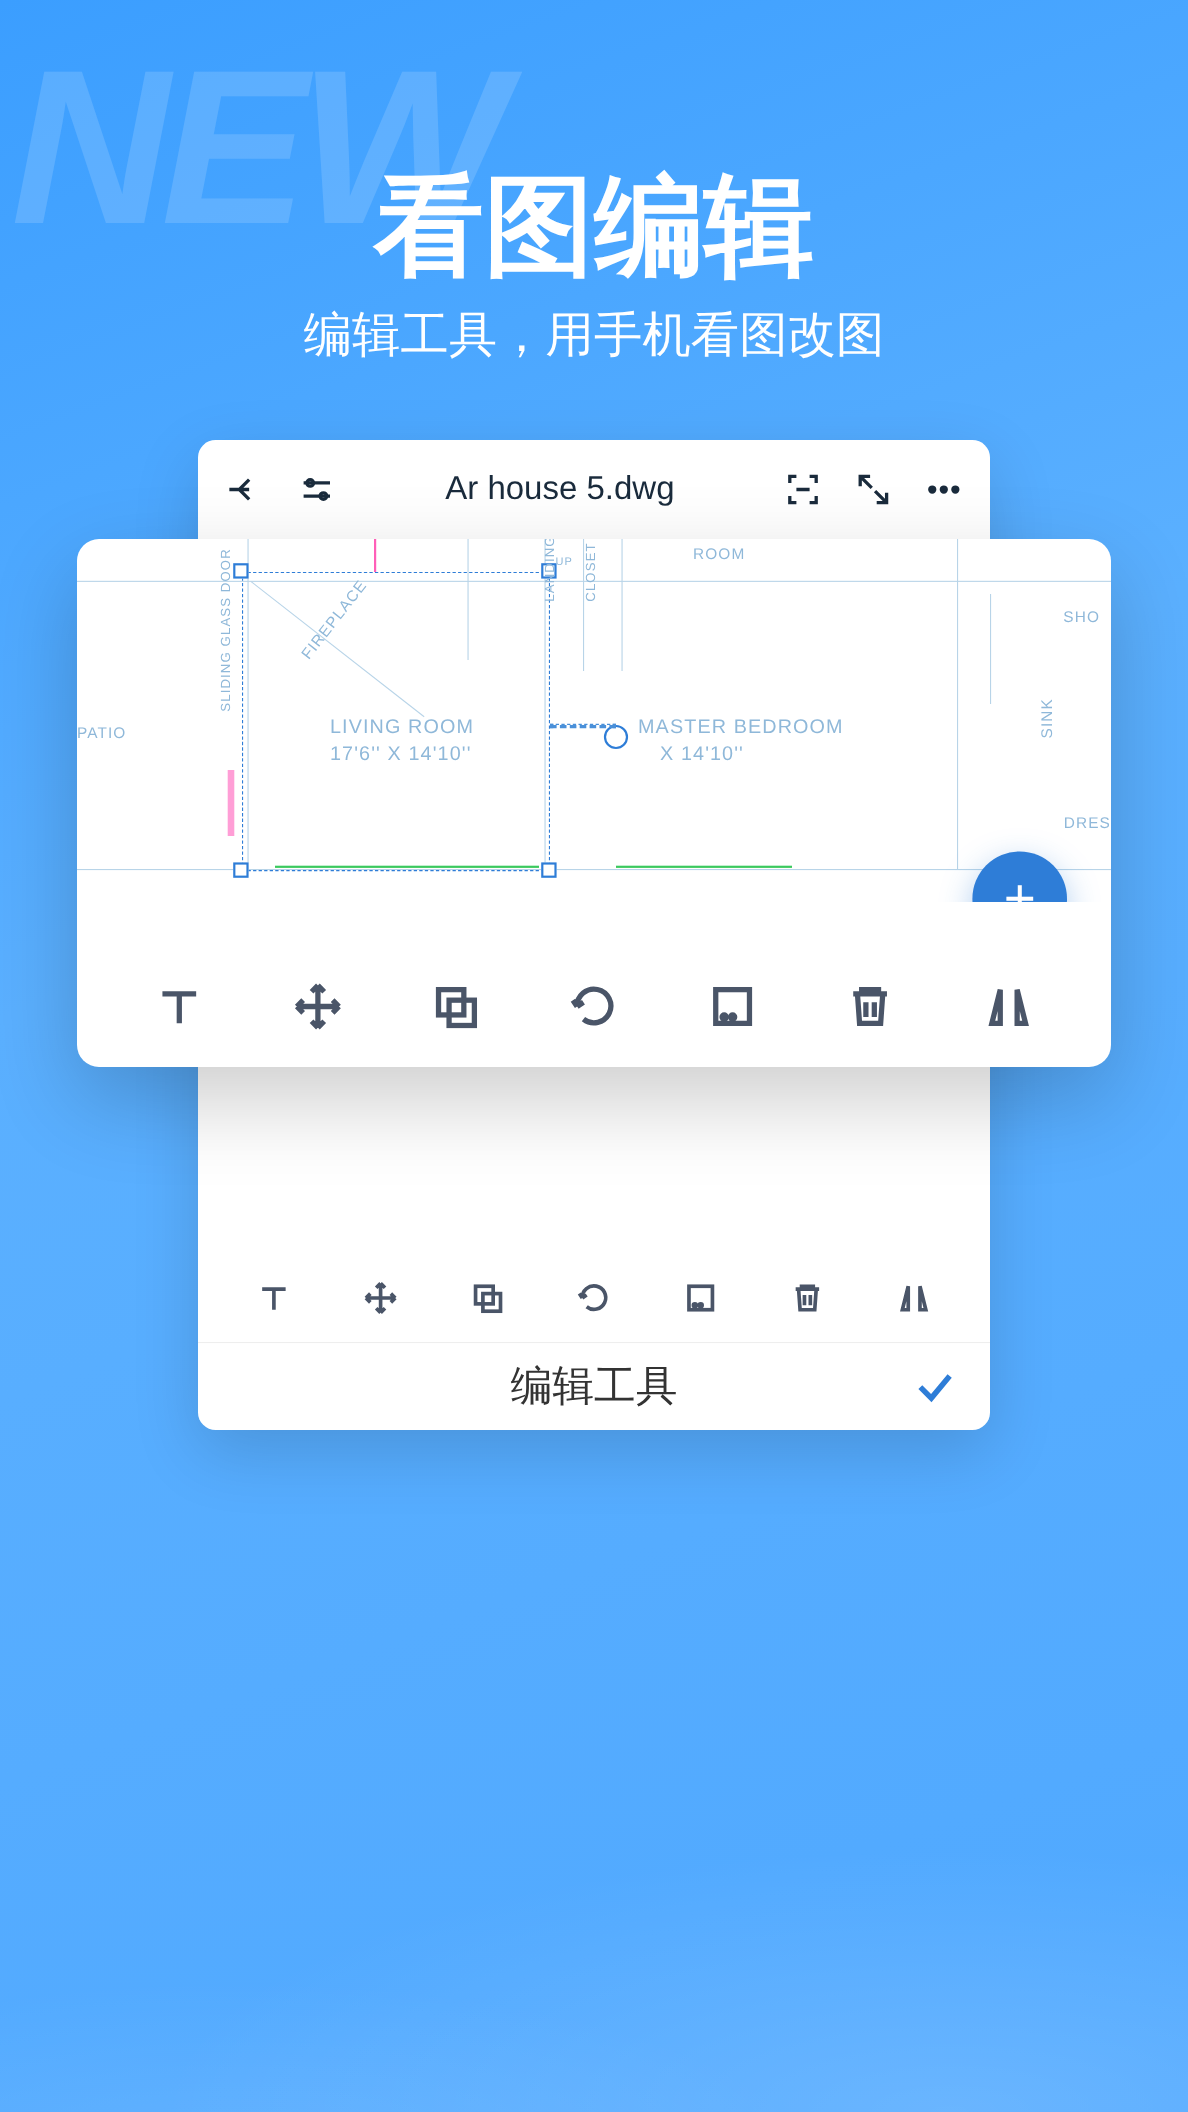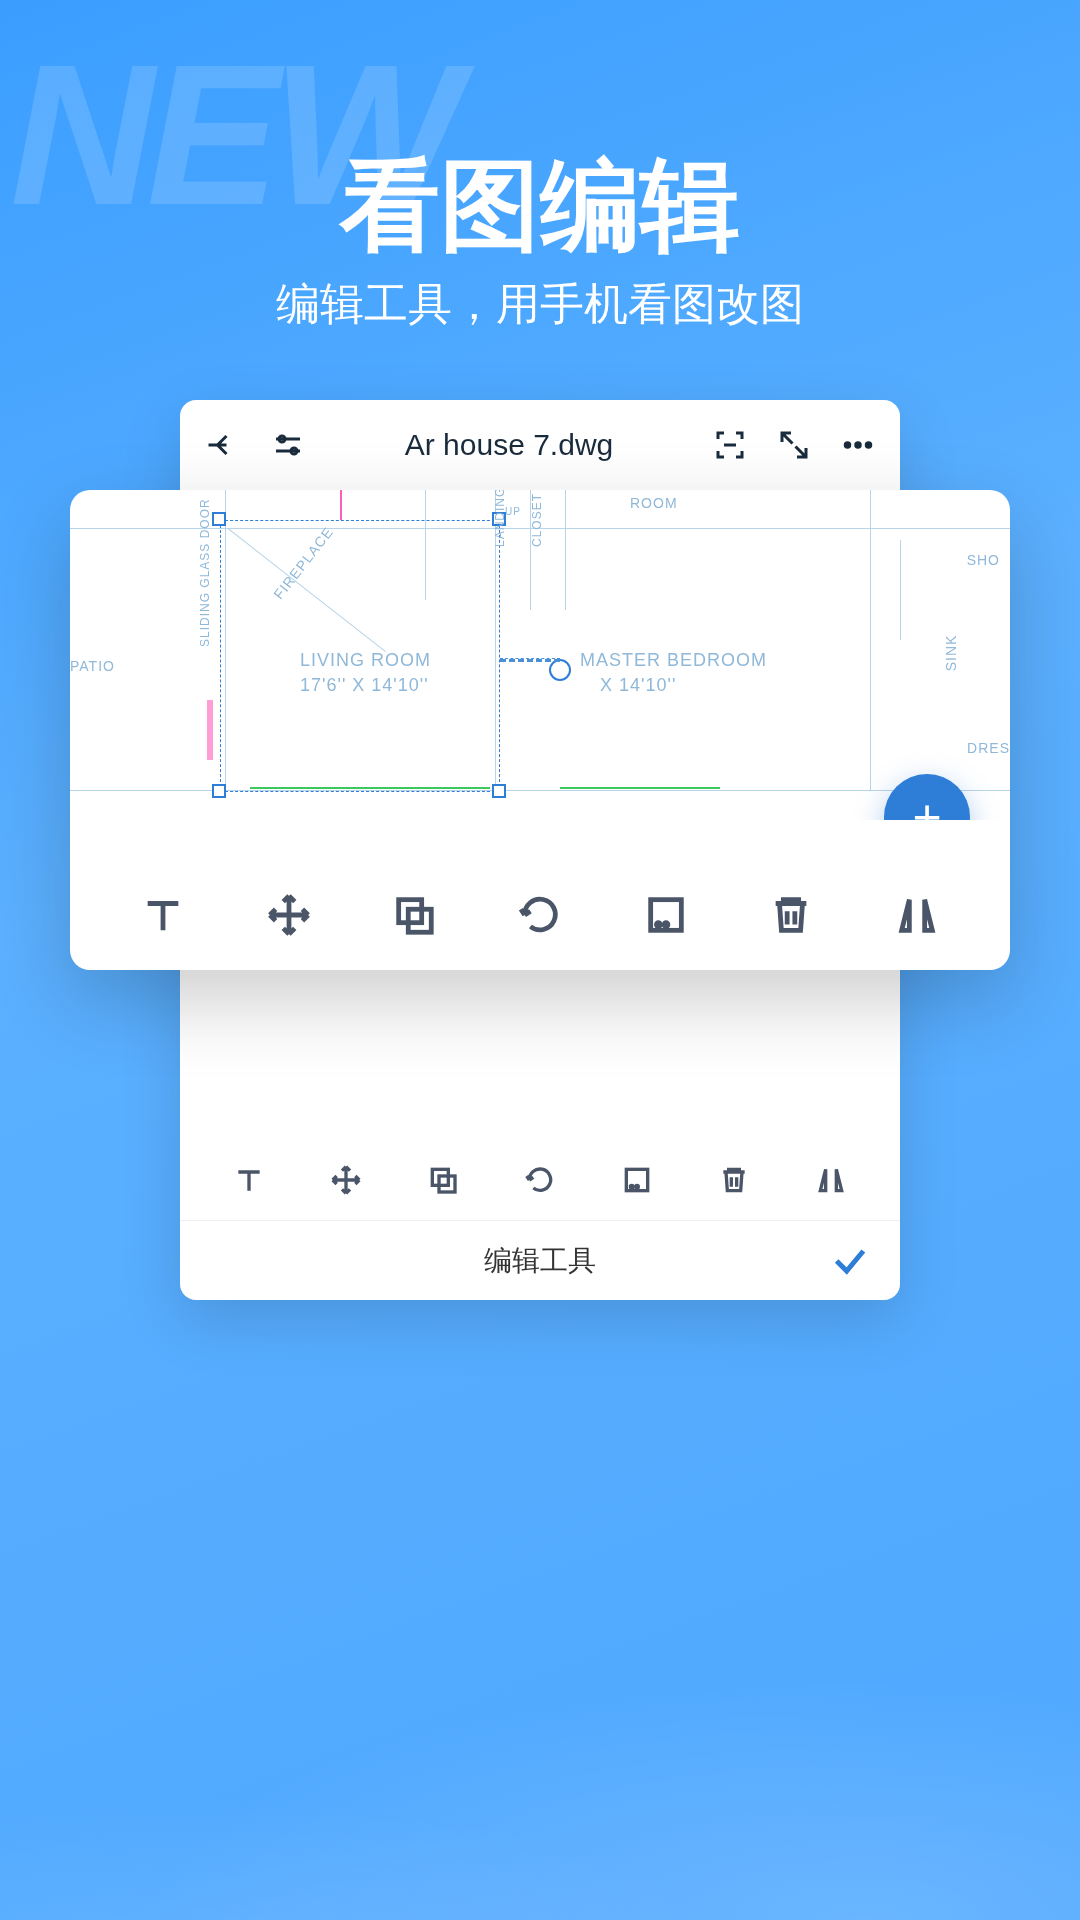--- a/index.html
+++ b/index.html
@@ -88,21 +88,21 @@
 .back-toolbar {
   position: absolute; bottom: 80px; left: 0; right: 0; height: 80px;
   display: flex; align-items: center; justify-content: space-around;
   padding: 0 20px;
 }
 .back-toolbar .ticon { width: 32px; height: 32px; stroke: #4a5568; stroke-width: 2.5; fill: none; }
 .bottom-bar {
   position: absolute; bottom: 0; left: 0; right: 0; height: 80px;
   border-top: 1px solid #eee;
   display: flex; align-items: center; justify-content: center;
-  font-size: 28px; color: #333;
+  font-size: 38px; color: #333;
 }
 .check {
   position: absolute; right: 30px;
   width: 40px; height: 40px; stroke: #2e7dd7; stroke-width: 3; fill: none;
 }
 .wave {
   position: absolute; bottom: 0; left: 0; right: 0; height: 600px;
   background: radial-gradient(ellipse 1200px 400px at 80% 100%, rgba(255,255,255,0.15), transparent 60%),
               radial-gradient(ellipse 900px 300px at 20% 110%, rgba(255,255,255,0.1), transparent 60%);
 }
@@ -122,21 +122,21 @@
     <div class="topbar-left">
       <svg class="icon" viewBox="0 0 24 24">
           <path d="M15 6l-6 6 6 6M3 12h12"></path>
         </svg>
       <svg class="icon" viewBox="0 0 24 24">
           <path d="M4 8h16M4 16h16"></path>
           <circle cx="8" cy="8" r="2"></circle>
           <circle cx="16" cy="16" r="2"></circle>
         </svg>
     </div>
-    <div class="topbar-center">Ar house 7.dwg</div>
+    <div class="topbar-center">Ar house 5.dwg</div>
     <div class="topbar-right">
       <svg class="icon" viewBox="0 0 24 24">
           <path d="M4 8V4h4M20 8V4h-4M4 16v4h4M20 16v4h-4M8 12h8"></path>
         </svg>
       <svg class="icon" viewBox="0 0 24 24">
           <path d="M4 10V4h6M20 14v6h-6M4 4l7 7M20 20l-7-7"></path>
         </svg>
       <svg class="icon" viewBox="0 0 24 24">
           <circle cx="5" cy="12" r="1.5" fill="#1a2b3c"></circle>
           <circle cx="12" cy="12" r="1.5" fill="#1a2b3c"></circle>

